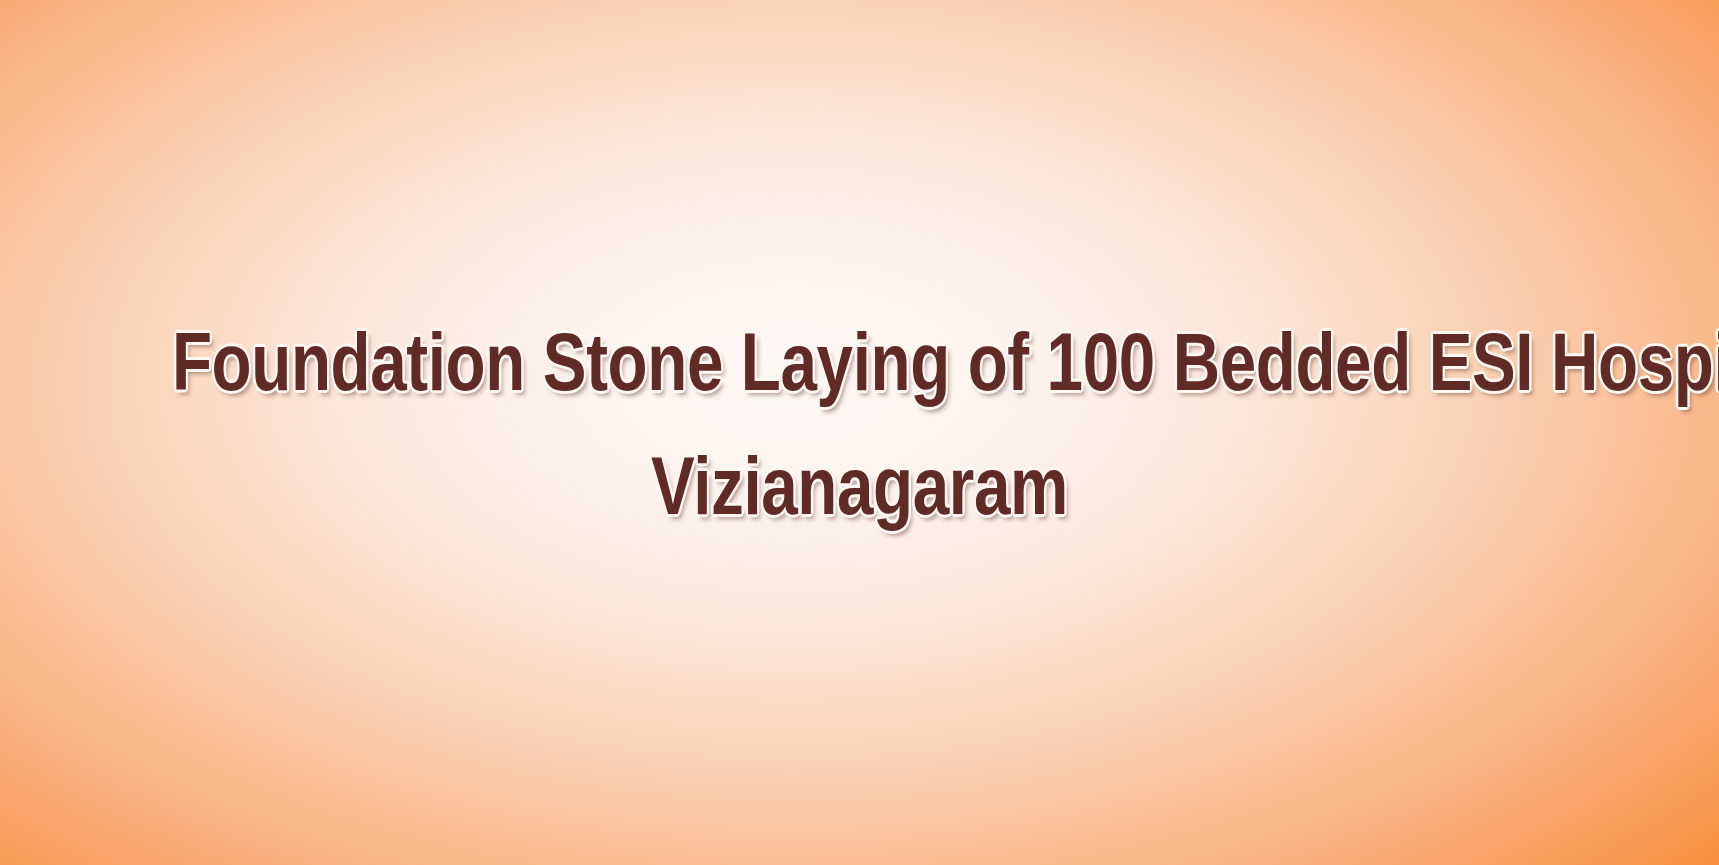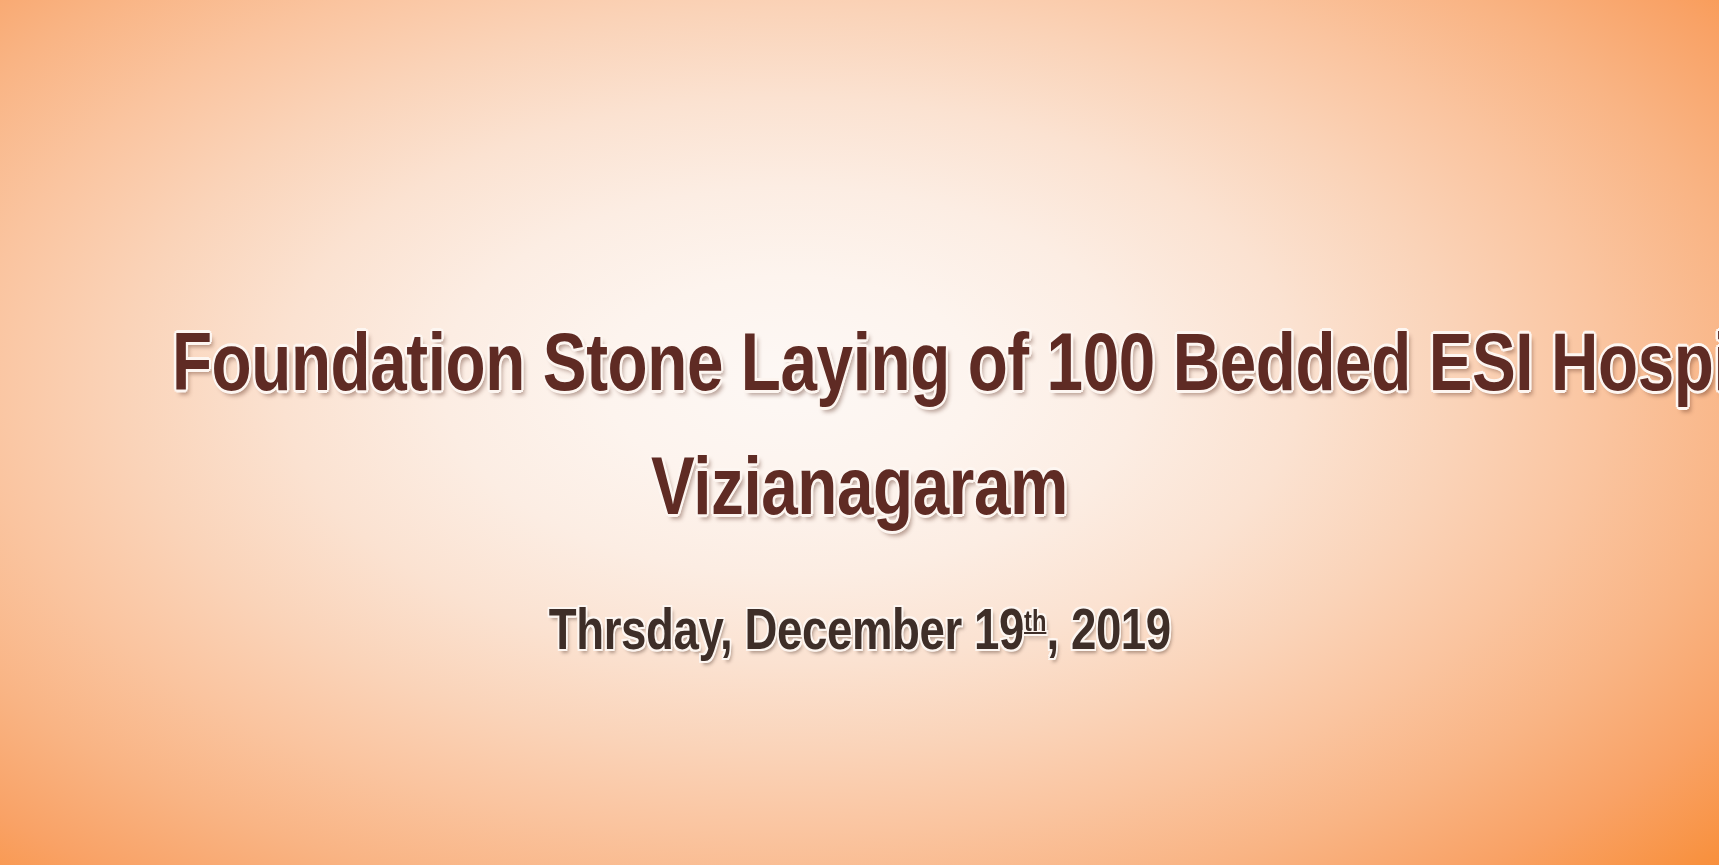--- a/index.html
+++ b/index.html
@@ -101,17 +101,14 @@
 </head>
 <body>
 
 <div id="slide">
 
   <div class="title-block">
     <span class="title-line cond">Foundation Stone Laying of 100 Bedded ESI Hospital</span>
     <span class="title-line cond">Vizianagaram</span>
   </div>
 
-  <div class="date-block">
-    <span class="date-line cond"><span>Thrsday, December </span><span>19</span><span class="ord">th</span><span>, 2019</span></span>
-  </div>
 
 </div>
 
 </body></html>

